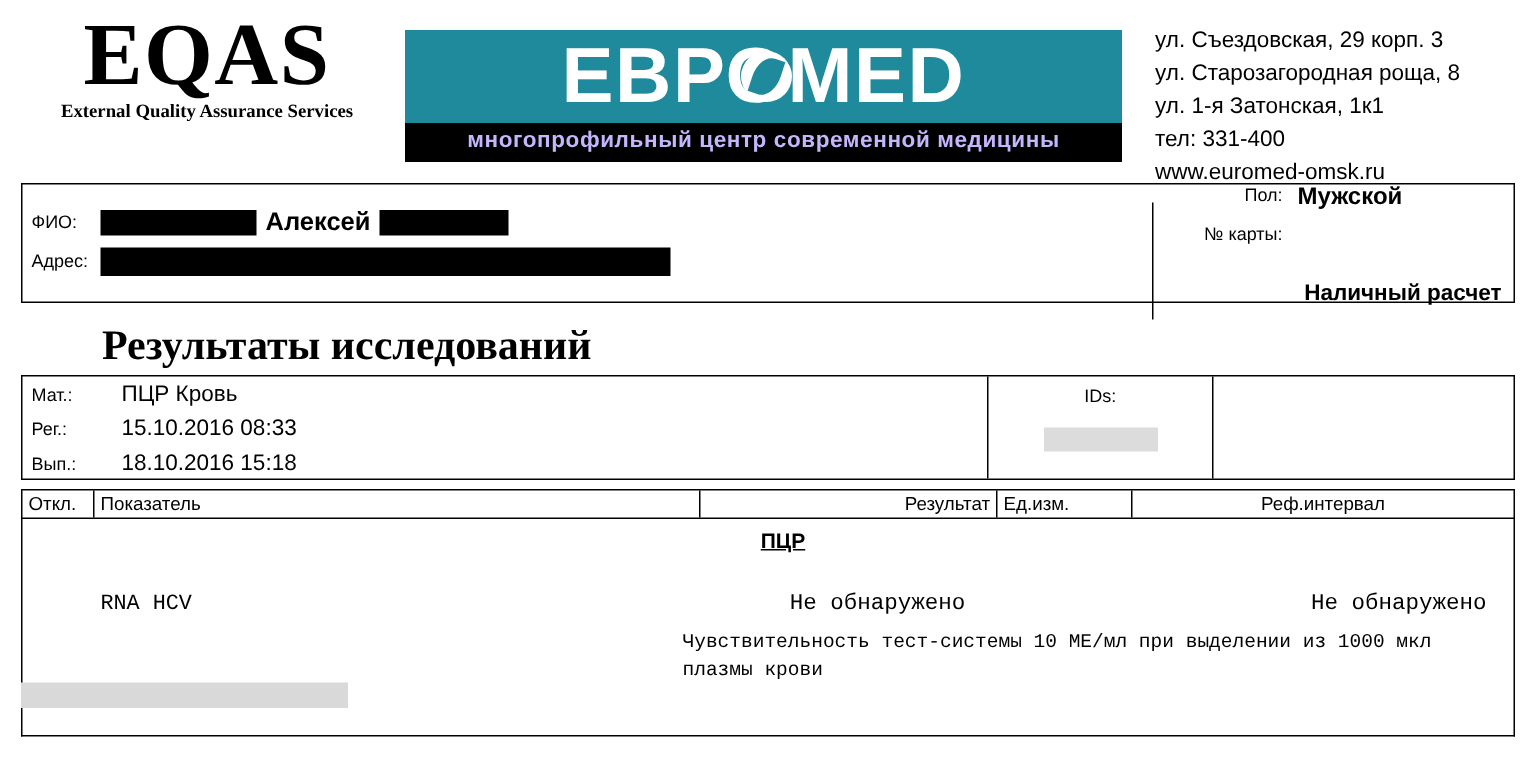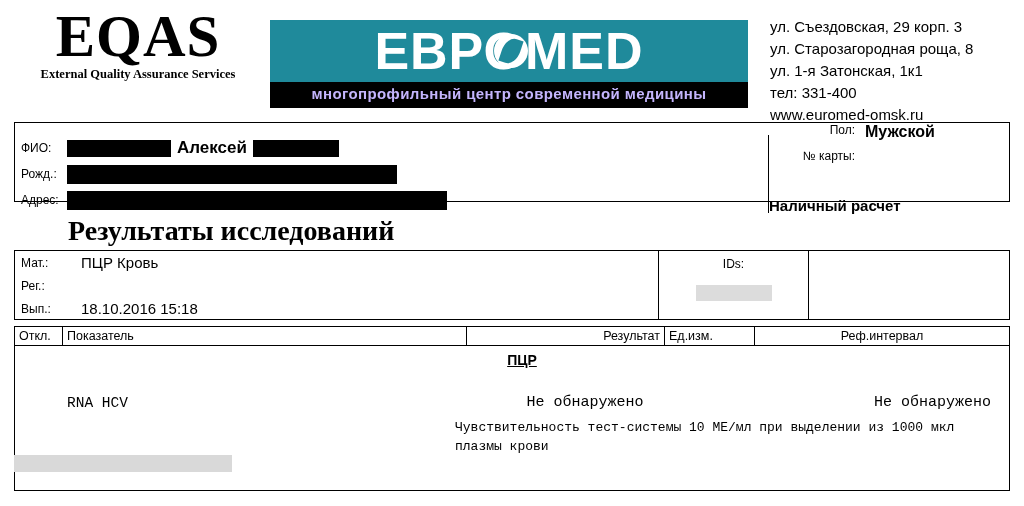--- a/index.html
+++ b/index.html
@@ -190,22 +190,23 @@
     padding-right: 6px;
   }
   .pr-val {
     font-size: 16px;
     font-weight: bold;
     padding-left: 4px;
   }
   .pr-pay {
     font-size: 15px;
     font-weight: bold;
+    text-align: right;
     padding-right: 8px;
-    margin-top: 22px;
+    margin-top: 12px;
   }
 
   
   .results-title {
     position: absolute;
     left: 68px;
     top: 215px;
     font-family: "Liberation Serif", serif;
     font-size: 28px;
     font-weight: bold;
@@ -392,24 +393,20 @@
     <div class="pb-left">
       <div class="pb-row">
         <span class="pb-label">ФИО:</span>
         <span class="name-line">
           <span class="redacted" style="width:104px;"></span>
           <span class="name-text">Алексей</span>
           <span class="redacted" style="width:86px;"></span>
         </span>
       </div>
       <div class="pb-row">
-        <span class="pb-label">Рожд.:</span>
-        <span class="redacted" style="width:330px;height:19px;"></span>
-      </div>
-      <div class="pb-row">
         <span class="pb-label">Адрес:</span>
         <span class="redacted" style="width:380px;height:19px;"></span>
       </div>
     </div>
     <div class="pb-right">
       <div class="pr-row">
         <span class="pr-label">Пол:</span>
         <span class="pr-val">Мужской</span>
       </div>
       <div class="pr-row">
@@ -423,20 +420,21 @@
   <div class="results-title">Результаты исследований</div>
 
   <div class="mat-box">
     <div class="mb-left">
       <div class="mb-row">
         <span class="mb-label">Мат.:</span>
         <span class="mb-val">ПЦР Кровь</span>
       </div>
       <div class="mb-row">
         <span class="mb-label">Рег.:</span>
+        <span class="mb-val">15.10.2016 08:33</span>
       </div>
       <div class="mb-row">
         <span class="mb-label">Вып.:</span>
         <span class="mb-val">18.10.2016 15:18</span>
       </div>
     </div>
     <div class="mb-ids">
       <div class="mb-ids-label">IDs:</div>
       <div class="mb-ids-val"></div>
     </div>

